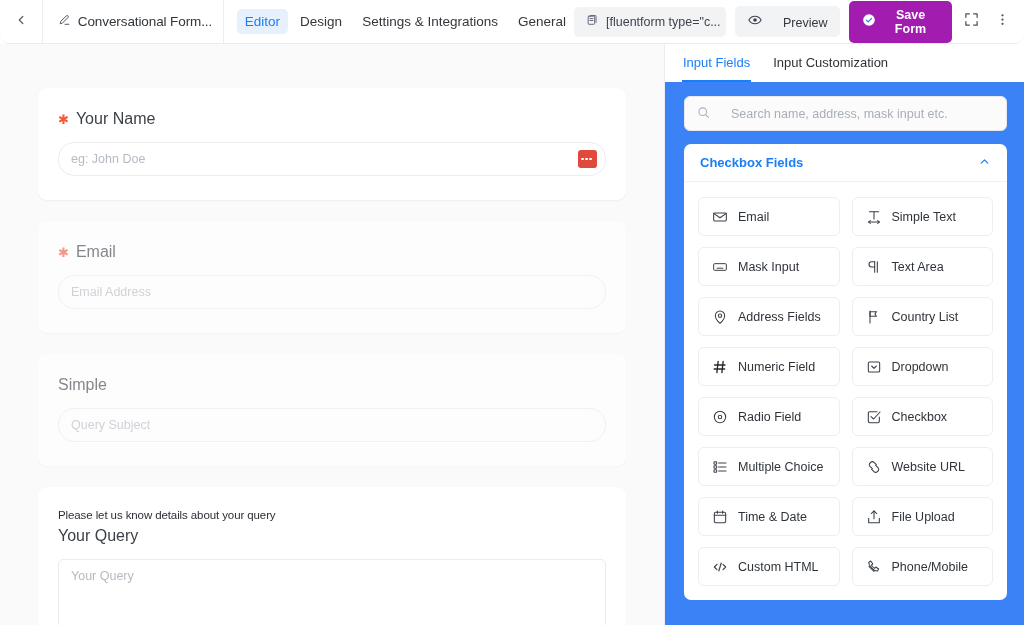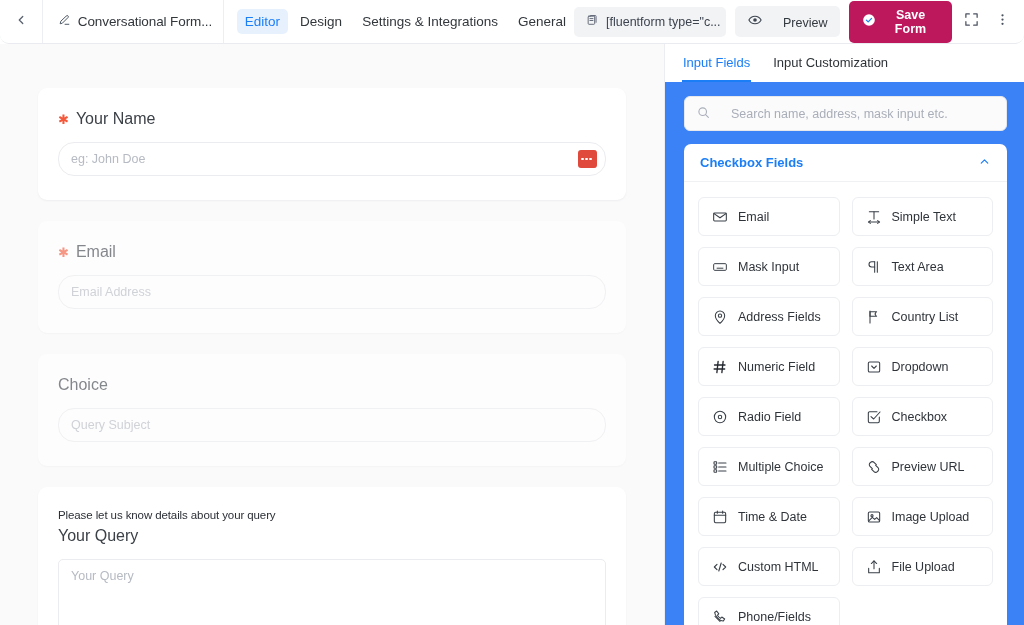--- a/index.html
+++ b/index.html
@@ -77,21 +77,21 @@
     display: flex; align-items: flex-end; gap: 21px;
     background: #f2f3f5;
     border-radius: 5px;
     padding: 7px 13px;
     font-size: 12.5px;
     color: #33393f;
     cursor: pointer;
   }
   .save-btn {
     display: flex; align-items: center; gap: 6px;
-    background: #be185d;
+    background: #a21caf;
     color: #fff;
     border-radius: 5px;
     padding: 7px 13px;
     font-size: 12.5px;
     font-weight: bold;
     cursor: pointer;
     border: none;
     font-family: "Liberation Sans", sans-serif;
   }
   .icon-btn {
@@ -370,21 +370,21 @@
         <span class="req">✱</span>
         <span>Email</span>
       </div>
       <div class="input-wrap">
         <input class="finput" placeholder="Email Address" style="">
       </div>
     </div>
 
     <div class="fcard faded">
       <div class="flabel">
-        <span>Choice</span>
+        <span>Simple</span>
       </div>
       <div class="input-wrap">
         <input class="finput" placeholder="Query Subject" style="">
       </div>
     </div>
 
     <div class="fcard">
       <div class="sublabel">Please let us know details about your query</div>
       <div class="flabel">
         <span>Your Query</span>
@@ -549,76 +549,66 @@
             <span class="lbl">Multiple Choice</span>
           </div>
 
           <div class="field-item">
             <span class="ficon">
                 <svg width="16" height="16" viewBox="0 0 24 24" fill="none" stroke="#3a4048" stroke-width="1.6" stroke-linecap="round" stroke-linejoin="round">
                   <path d="M9.5 14.5 6 11a3.5 3.5 0 0 1 0-5l1-1a3.5 3.5 0 0 1 5 0l3.5 3.5"></path>
                   <path d="M14.5 9.5 18 13a3.5 3.5 0 0 1 0 5l-1 1a3.5 3.5 0 0 1-5 0L8.5 15.5"></path>
                 </svg>
               </span>
-            <span class="lbl">Preview URL</span>
+            <span class="lbl">Website URL</span>
           </div>
 
           <div class="field-item">
             <span class="ficon">
                 <svg width="16" height="16" viewBox="0 0 24 24" fill="none" stroke="#3a4048" stroke-width="1.6" stroke-linecap="round">
                   <rect x="3.5" y="5" width="17" height="15.5" rx="2"></rect>
                   <line x1="3.5" y1="9.5" x2="20.5" y2="9.5"></line>
                   <line x1="8" y1="3" x2="8" y2="6.5"></line>
                   <line x1="16" y1="3" x2="16" y2="6.5"></line>
                 </svg>
               </span>
             <span class="lbl">Time &amp; Date</span>
           </div>
 
+
           <div class="field-item">
             <span class="ficon">
                 <svg width="16" height="16" viewBox="0 0 24 24" fill="none" stroke="#3a4048" stroke-width="1.6" stroke-linecap="round" stroke-linejoin="round">
-                  <rect x="3.5" y="4.5" width="17" height="15" rx="2"></rect>
-                  <circle cx="9" cy="10" r="1.6"></circle>
-                  <polyline points="4.5 17.5 9.5 12.5 13 15.5 16 13 20 17"></polyline>
-                </svg>
-              </span>
-            <span class="lbl">Image Upload</span>
+                  <line x1="12" y1="3" x2="12" y2="14.5"></line>
+                  <polyline points="8 6.8 12 2.8 16 6.8"></polyline>
+                  <polyline points="4 14 4 20.5 20 20.5 20 14"></polyline>
+                </svg>
+              </span>
+            <span class="lbl">File Upload</span>
           </div>
 
           <div class="field-item">
             <span class="ficon">
                 <svg width="16" height="16" viewBox="0 0 24 24" fill="none" stroke="#3a4048" stroke-width="1.7" stroke-linecap="round" stroke-linejoin="round">
                   <polyline points="7.5 8 3.5 12 7.5 16"></polyline>
                   <polyline points="16.5 8 20.5 12 16.5 16"></polyline>
                   <line x1="13.8" y1="6" x2="10.2" y2="18"></line>
                 </svg>
               </span>
             <span class="lbl">Custom HTML</span>
           </div>
 
           <div class="field-item">
             <span class="ficon">
                 <svg width="16" height="16" viewBox="0 0 24 24" fill="none" stroke="#3a4048" stroke-width="1.6" stroke-linecap="round" stroke-linejoin="round">
-                  <line x1="12" y1="3" x2="12" y2="14.5"></line>
-                  <polyline points="8 6.8 12 2.8 16 6.8"></polyline>
-                  <polyline points="4 14 4 20.5 20 20.5 20 14"></polyline>
-                </svg>
-              </span>
-            <span class="lbl">File Upload</span>
-          </div>
-
-          <div class="field-item">
-            <span class="ficon">
-                <svg width="16" height="16" viewBox="0 0 24 24" fill="none" stroke="#3a4048" stroke-width="1.6" stroke-linecap="round" stroke-linejoin="round">
                   <path d="M4 5.2 7 3l3.2 4.4-2 1.8c.8 2 2.6 3.9 4.7 4.8l1.8-2L19 15l-2.2 3.1c-5.4-.2-12.3-7.4-12.8-12.9z"></path>
                   <line x1="4.5" y1="11" x2="12" y2="18.5"></line>
                 </svg>
               </span>
-            <span class="lbl">Phone/Fields</span>
+            <span class="lbl">Phone/Mobile</span>
           </div>
 
         </div>
       </div>
 
     </div>
   </div>
 </div>
 
 </body></html>

